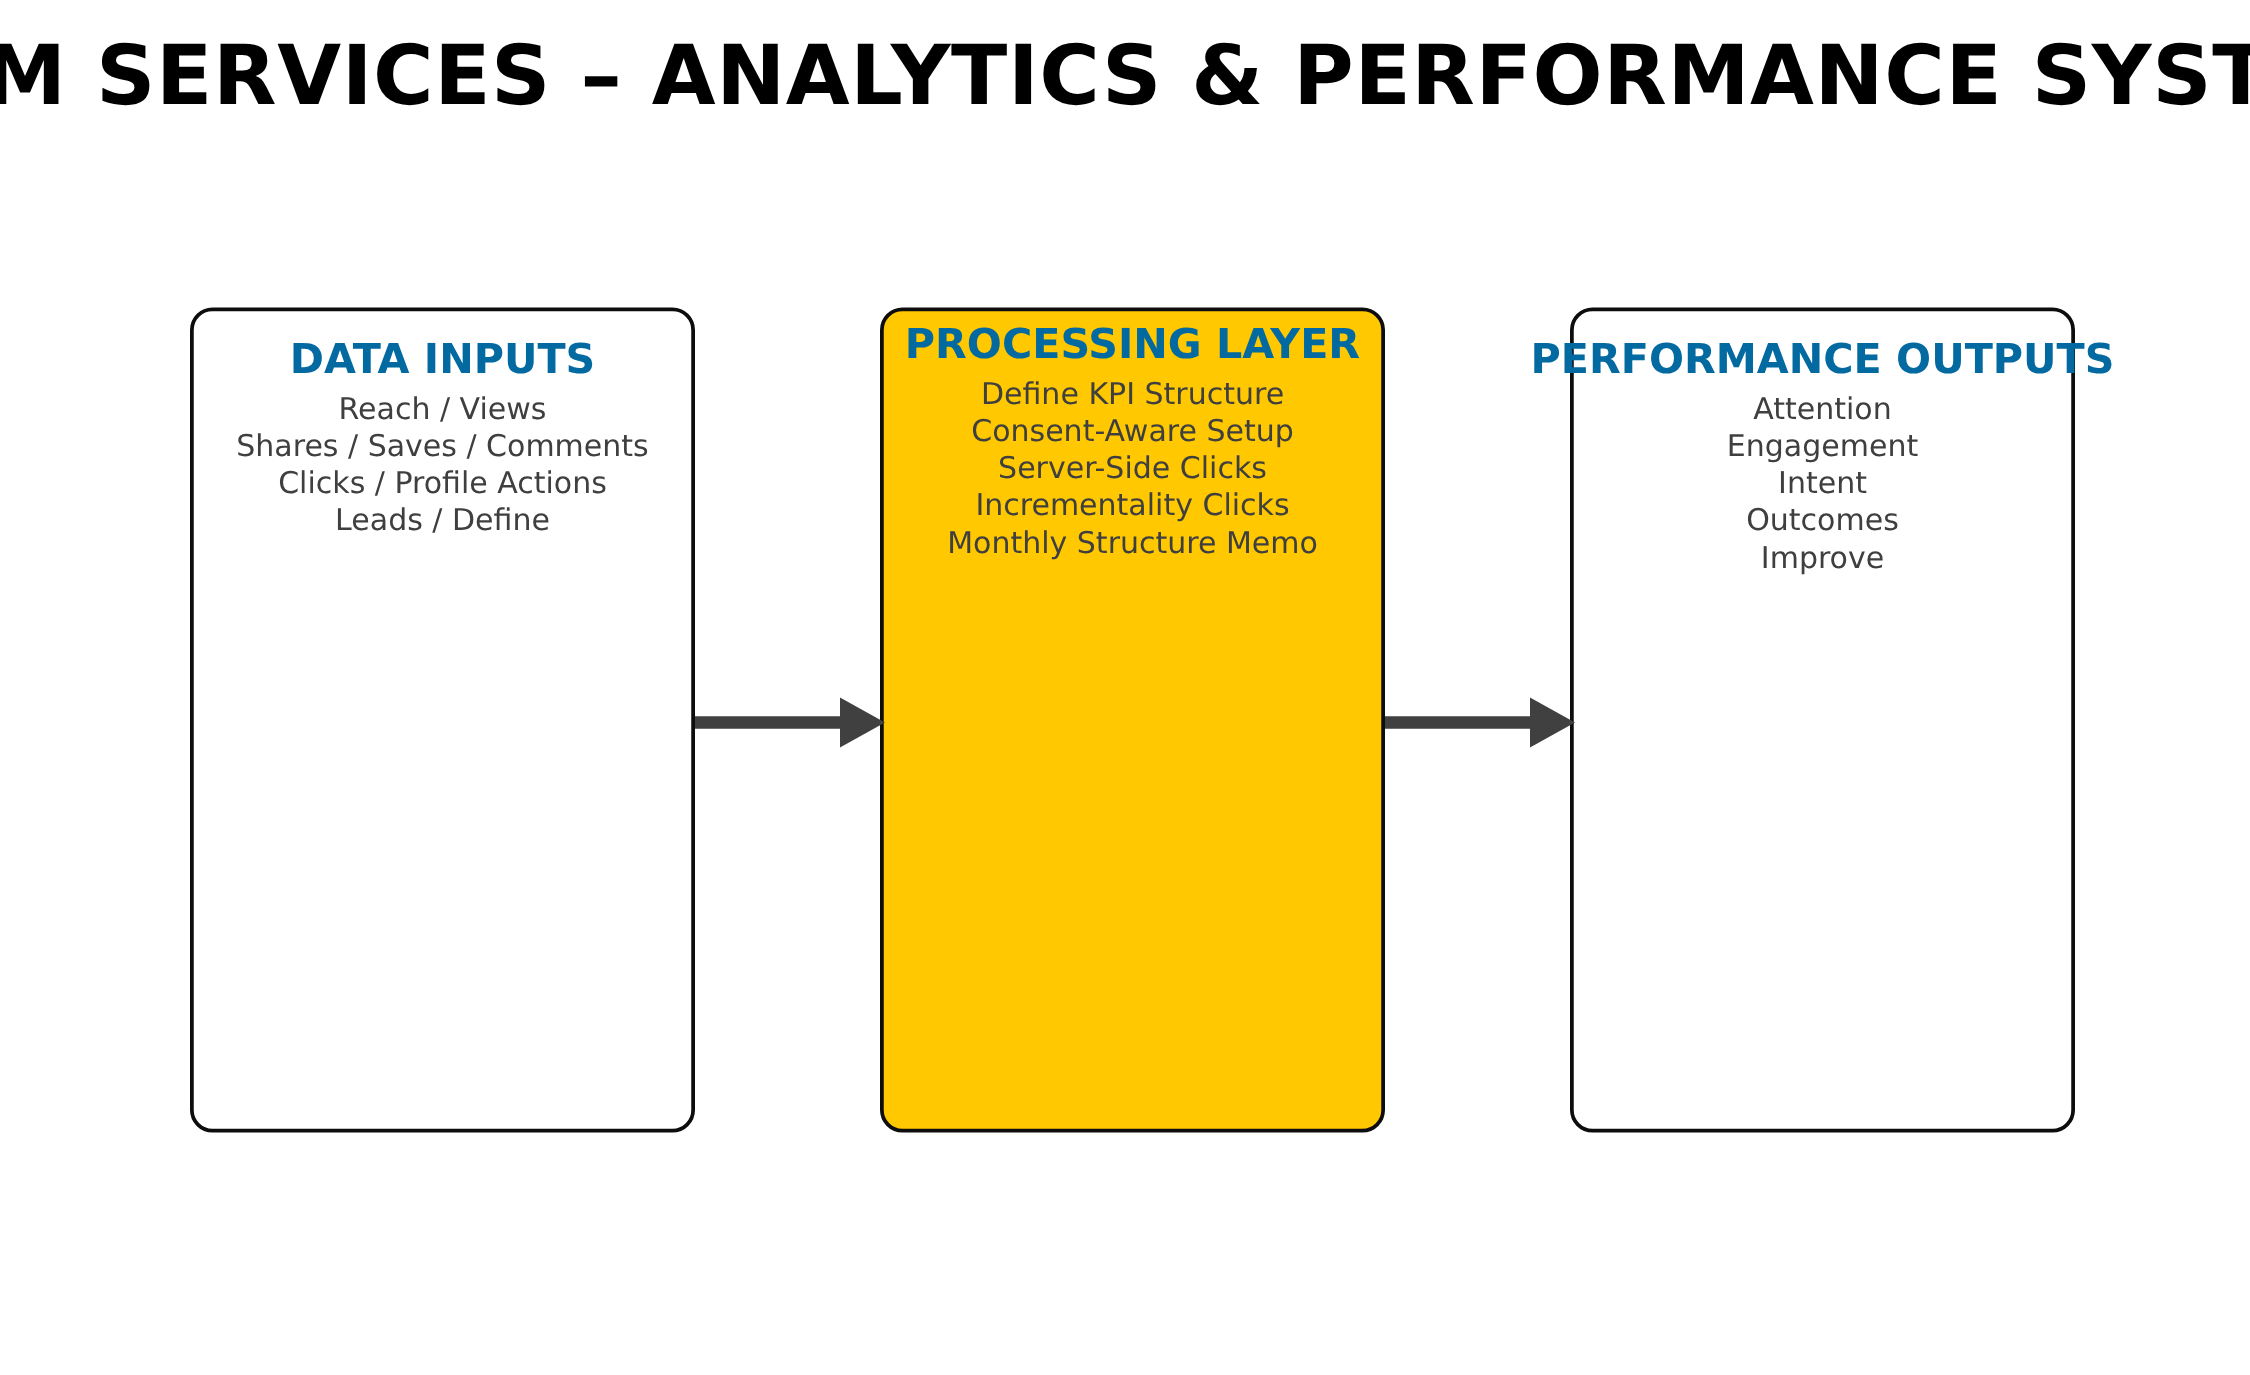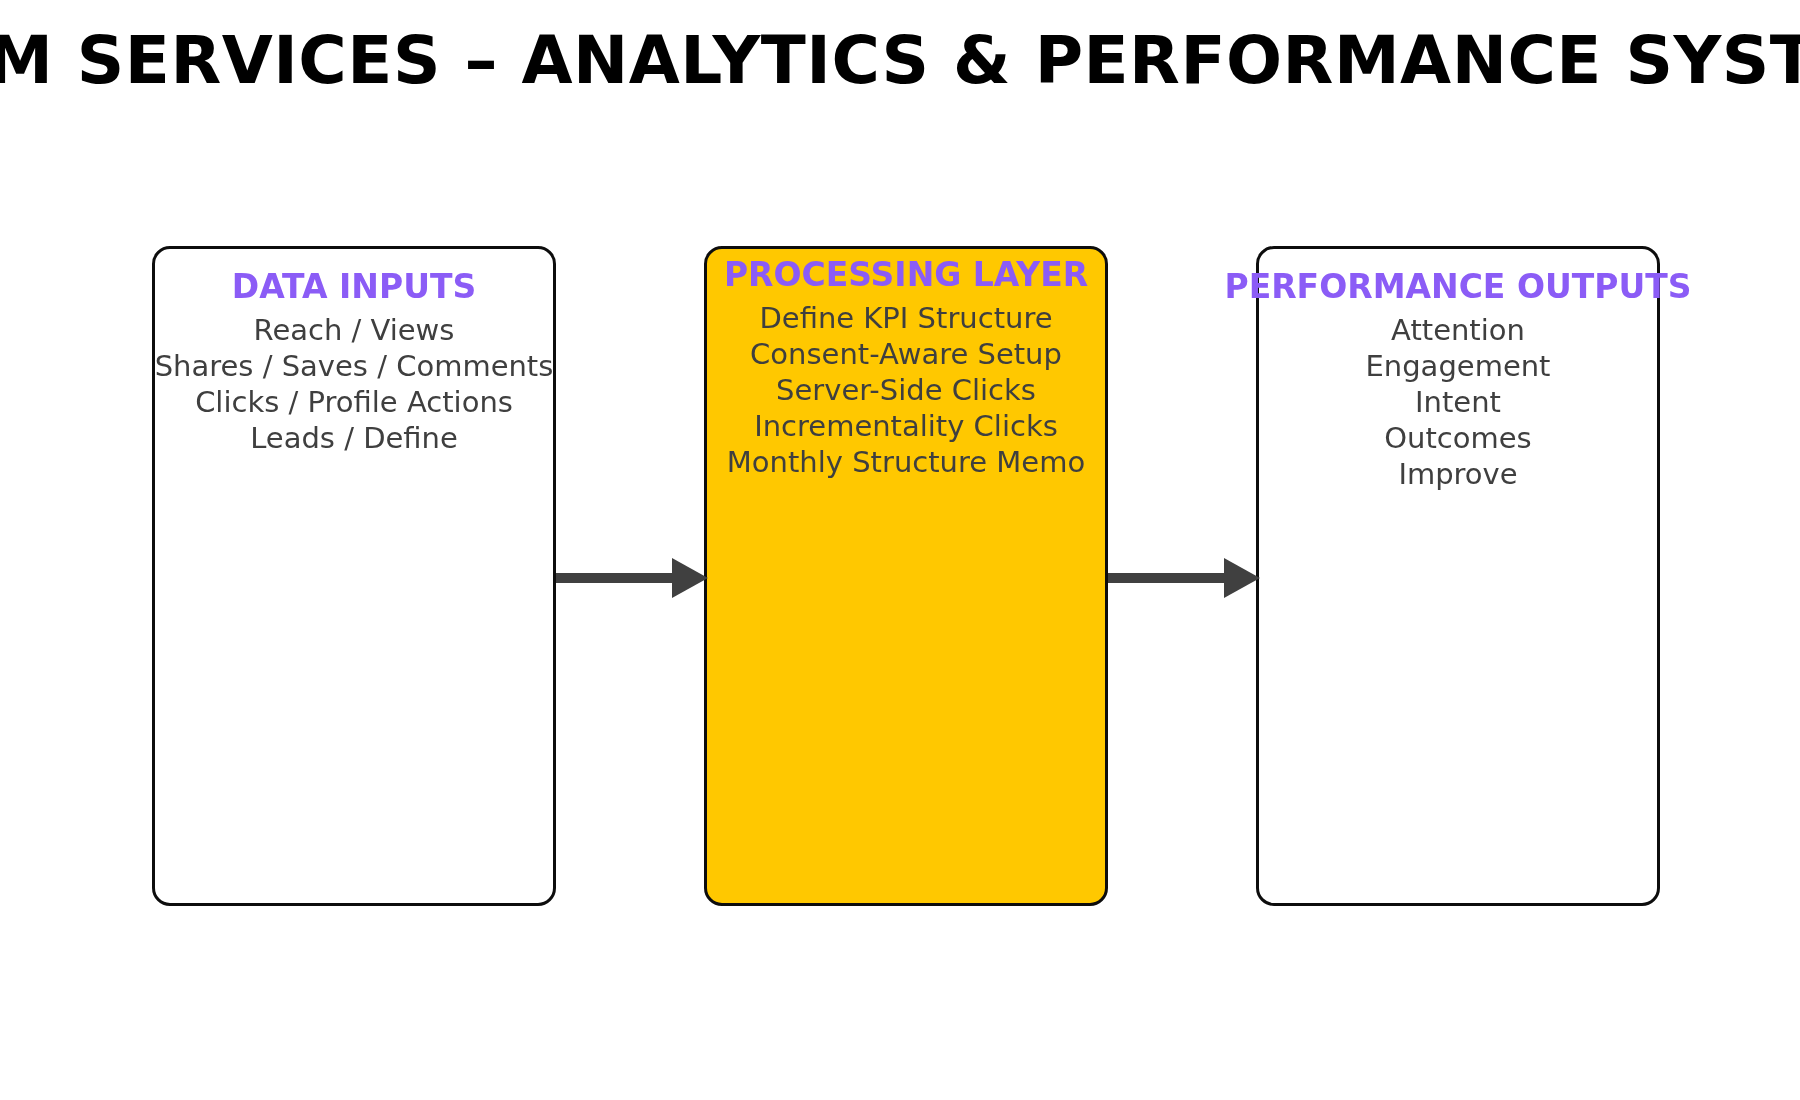--- a/index.html
+++ b/index.html
@@ -64,29 +64,29 @@
     pointer-events: none;
   }
   #text-data-inputs { left: 152px; top: 268px; margin-left: -148px; }
   #text-processing  { left: 704px; top: 256px; margin-left: -148px; }
   #text-outputs     { left: 1256px; top: 268px; margin-left: -148px; }
 
   .box-heading {
     font-family: "DejaVu Sans", sans-serif;
     font-weight: 700;
     font-size: 33px;
-    color: #8b5cf6;
+    color: #0369a1;
     line-height: 1.18;
     white-space: nowrap;
   }
   .box-lines {
     margin-top: 6px;
     font-family: "DejaVu Sans", sans-serif;
     font-weight: 400;
-    font-size: 29px;
+    font-size: 24px;
     color: #3f3f3f;
     line-height: 1.24;
   }
   .box-line {
     white-space: nowrap;
   }
 
   
   .flow-arrow {
     position: absolute;

